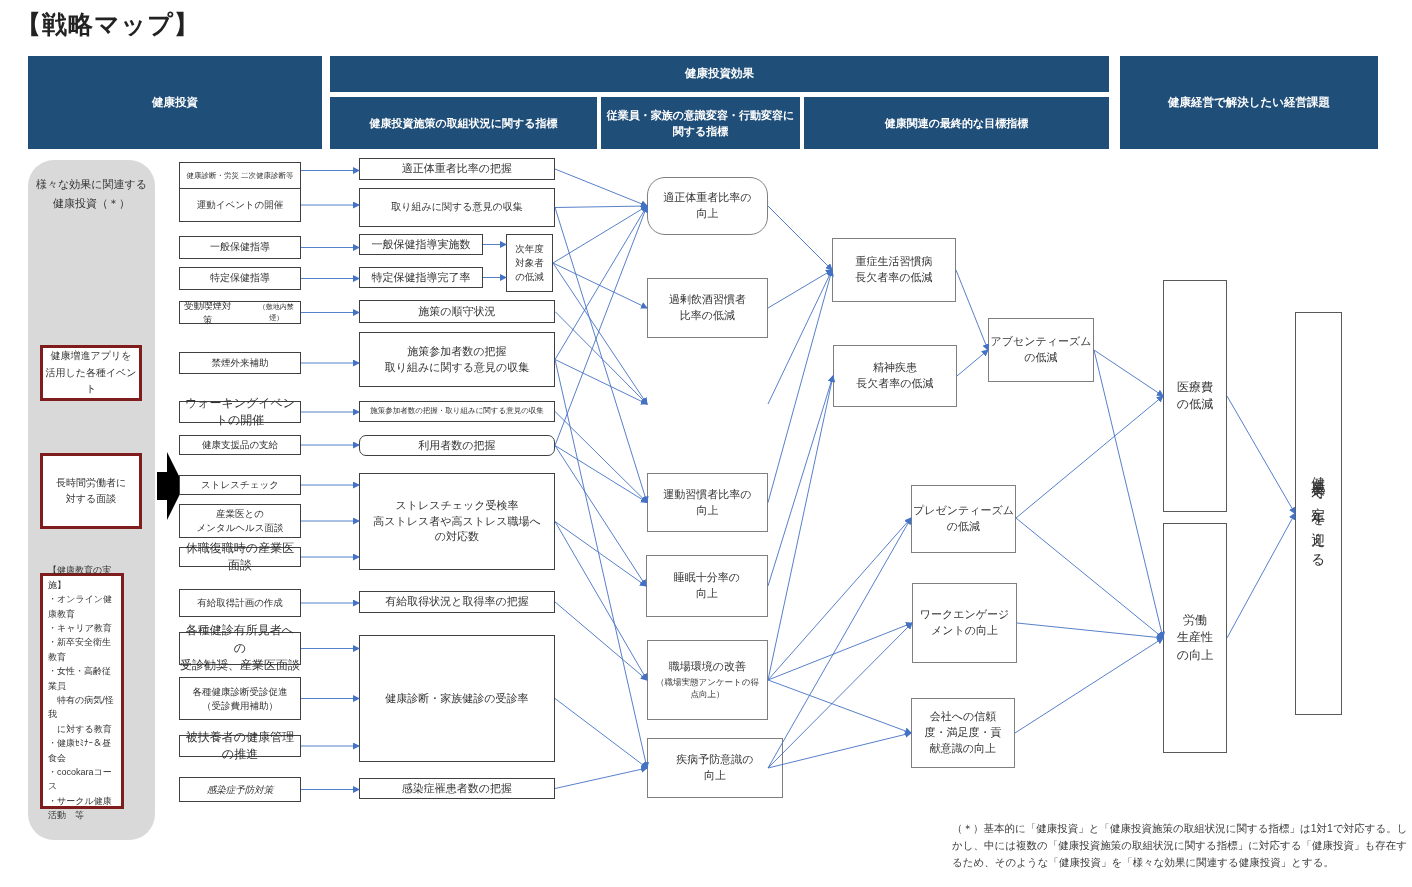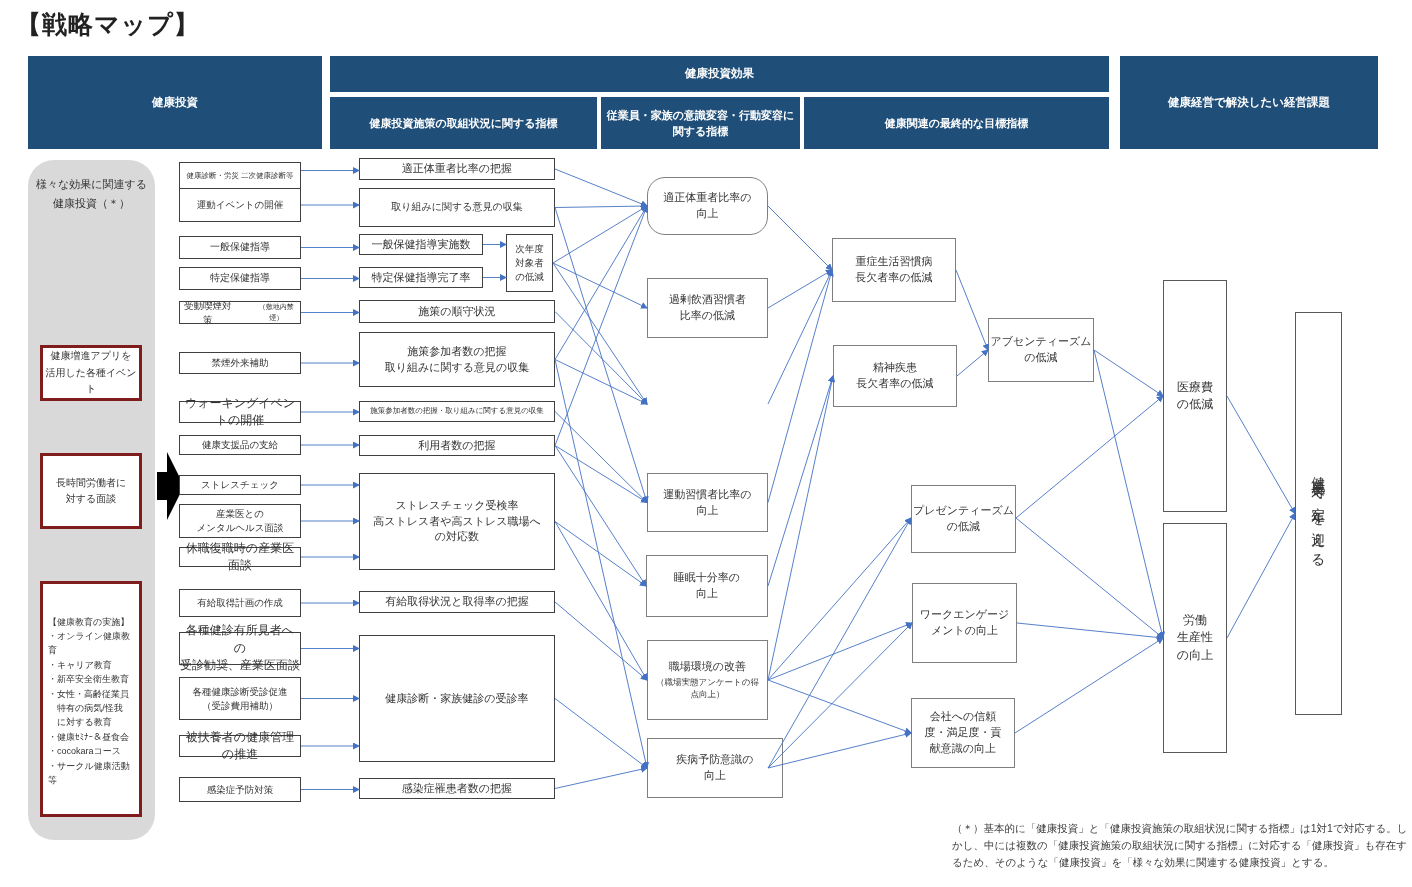--- a/index.html
+++ b/index.html
@@ -49,21 +49,21 @@
       <span>健康経営で解決したい経営課題</span>
     </div>
 
   <div id="gray-panel"></div>
   <div id="panel-label">様々な効果に関連する
 健康投資（＊）</div>
   <div class="pbx" style="left:40px;top:345px;width:102px;height:56px;"><span>健康増進アプリを
 活用した各種イベント</span></div>
   <div class="pbx" style="left:40px;top:453px;width:102px;height:76px;"><span>長時間労働者に
 対する面談</span></div>
-  <div class="pbx" id="edu-box" style="left:40px;top:573px;width:102px;height:236px;margin-top:8px;"><span>【健康教育の実施】
+  <div class="pbx" id="edu-box" style="left:40px;top:573px;width:84px;height:236px;"><span>【健康教育の実施】
 ・オンライン健康教育
 ・キャリア教育
 ・新卒安全衛生教育
 ・女性・高齢従業員
 　特有の病気/怪我
 　に対する教育
 ・健康ｾﾐﾅｰ＆昼食会
 ・cocokaraコース
 ・サークル健康活動　等</span></div>
 
@@ -82,34 +82,34 @@
   <div class="bx fs9" id="n-c9" style="left:179px;top:475px;width:122px;height:20px;"><span>ストレスチェック</span></div>
   <div class="bx fs9" id="n-c10" style="left:179px;top:504px;width:122px;height:34px;"><span>産業医との
 メンタルヘルス面談</span></div>
   <div class="bx fs8" id="n-c11" style="left:179px;top:547px;width:122px;height:20px;"><span>休職復職時の産業医面談</span></div>
   <div class="bx fs9" id="n-c12" style="left:179px;top:589px;width:122px;height:28px;"><span>有給取得計画の作成</span></div>
   <div class="bx fs8" id="n-c13" style="left:179px;top:632px;width:122px;height:33px;"><span>各種健診有所見者への
 受診勧奨、産業医面談</span></div>
   <div class="bx fs9" id="n-c14" style="left:179px;top:677px;width:122px;height:43px;"><span>各種健康診断受診促進
 （受診費用補助）</span></div>
   <div class="bx fs8" id="n-c15" style="left:179px;top:735px;width:122px;height:22px;"><span>被扶養者の健康管理の推進</span></div>
-  <div class="bx fs9" id="n-c16" style="left:179px;top:777px;width:122px;height:25px;"><span>感染症予防対策</span></div>
+  <div class="bx fs9" id="n-c16" style="left:179px;top:777px;width:122px;height:25px;font-style:italic;"><span>感染症予防対策</span></div>
 
   <div class="bx" id="n-m1" style="left:359px;top:158px;width:196px;height:22px;"><span>適正体重者比率の把握</span></div>
   <div class="bx fs10" id="n-m2" style="left:359px;top:188px;width:196px;height:39px;"><span>取り組みに関する意見の収集</span></div>
   <div class="bx" id="n-m3" style="left:359px;top:234px;width:124px;height:21px;"><span>一般保健指導実施数</span></div>
   <div class="bx" id="n-m4" style="left:359px;top:267px;width:124px;height:21px;"><span>特定保健指導完了率</span></div>
   <div class="bx fs9" id="n-s1" style="left:506px;top:234px;width:47px;height:58px;"><span>次年度
 対象者
 の低減</span></div>
   <div class="bx" id="n-m5" style="left:359px;top:300px;width:196px;height:23px;"><span>施策の順守状況</span></div>
   <div class="bx" id="n-m6" style="left:359px;top:332px;width:196px;height:55px;"><span>施策参加者数の把握
 取り組みに関する意見の収集</span></div>
   <div class="bx fs7" id="n-m7" style="left:359px;top:401px;width:196px;height:21px;"><span>施策参加者数の把握・取り組みに関する意見の収集</span></div>
-  <div class="bx" id="n-m8" style="left:359px;top:435px;width:196px;height:21px;"><span>利用者数の把握</span></div>
+  <div class="bx" id="n-m8" style="left:359px;top:435px;width:196px;height:21px;border-radius:7px;"><span>利用者数の把握</span></div>
   <div class="bx" id="n-m9" style="left:359px;top:473px;width:196px;height:97px;"><span>ストレスチェック受検率
 高ストレス者や高ストレス職場へ
 の対応数</span></div>
   <div class="bx" id="n-m10" style="left:359px;top:591px;width:196px;height:22px;"><span>有給取得状況と取得率の把握</span></div>
   <div class="bx" id="n-m11" style="left:359px;top:635px;width:196px;height:127px;"><span>健康診断・家族健診の受診率</span></div>
   <div class="bx" id="n-m12" style="left:359px;top:778px;width:196px;height:21px;"><span>感染症罹患者数の把握</span></div>
 
   <div class="bx gb" id="n-b1" style="left:647px;top:177px;width:121px;height:58px;border-radius:18px;"><span>適正体重者比率の
 向上</span></div>
   <div class="bx gb" id="n-b2" style="left:647px;top:278px;width:121px;height:60px;"><span>過剰飲酒習慣者

